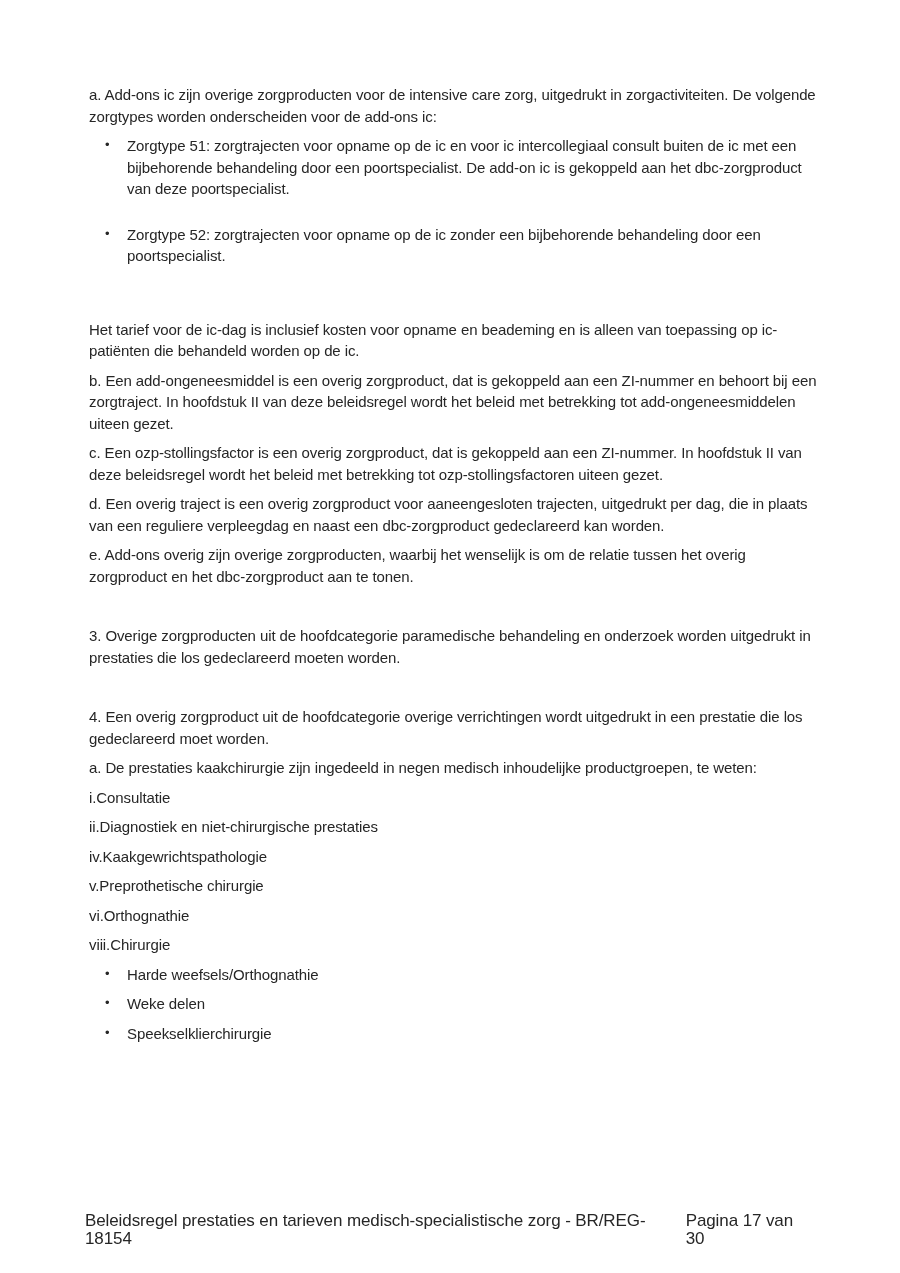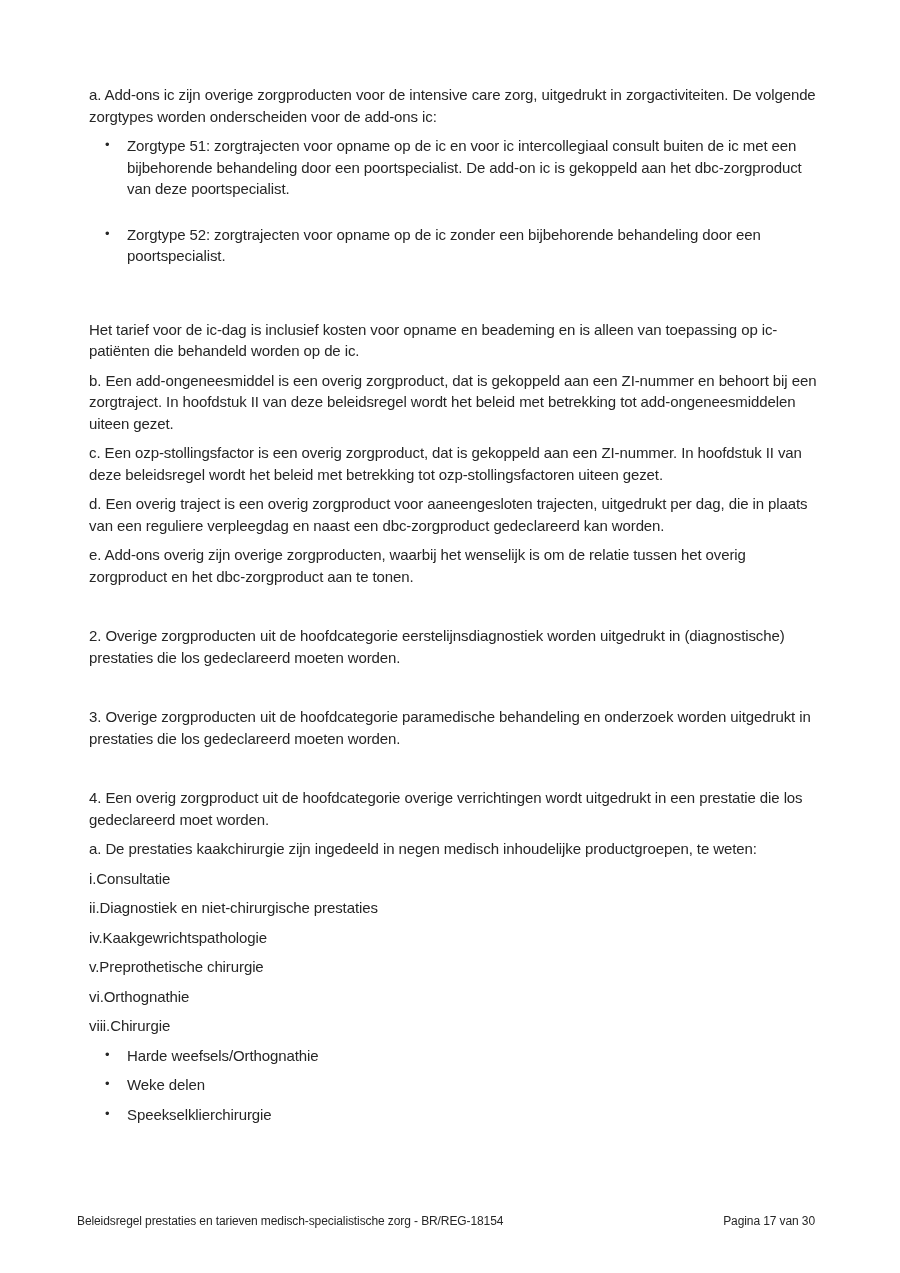--- a/index.html
+++ b/index.html
@@ -46,26 +46,26 @@
     margin-bottom: 24px;
   }
   ul.bullets .marker {
     position: absolute;
     left: 20px;
     top: -1px;
     font-size: 13px;
   }
   .footer {
     position: absolute;
-    left: 77px;
+    left: 85px;
     right: 85px;
     top: 1212px;
     display: flex;
     justify-content: space-between;
-    font-size: 12px;
+    font-size: 17px;
     line-height: 18px;
     letter-spacing: -0.1px;
     color: #262626;
   }
 </style>
 </head>
 <body>
 
 <div class="page">
   <div class="content">
@@ -82,21 +82,20 @@
         <span>Zorgtype 52: zorgtrajecten voor opname op de ic zonder een bijbehorende behandeling door een poortspecialist.</span>
       </li>
     </ul>
 
     <p class="sp-xl">Het tarief voor de ic-dag is inclusief kosten voor opname en beademing en is alleen van toepassing op ic-patiënten die behandeld worden op de ic.</p>
     <p>b. Een add-ongeneesmiddel is een overig zorgproduct, dat is gekoppeld aan een ZI-nummer en behoort bij een zorgtraject. In hoofdstuk II van deze beleidsregel wordt het beleid met betrekking tot add-ongeneesmiddelen uiteen gezet.</p>
     <p>c. Een ozp-stollingsfactor is een overig zorgproduct, dat is gekoppeld aan een ZI-nummer. In hoofdstuk II van deze beleidsregel wordt het beleid met betrekking tot ozp-stollingsfactoren uiteen gezet.</p>
     <p>d. Een overig traject is een overig zorgproduct voor aaneengesloten trajecten, uitgedrukt per dag, die in plaats van een reguliere verpleegdag en naast een dbc-zorgproduct gedeclareerd kan worden.</p>
     <p>e. Add-ons overig zijn overige zorgproducten, waarbij het wenselijk is om de relatie tussen het overig zorgproduct en het dbc-zorgproduct aan te tonen.</p>
 
-    <p class="sp-lg">2. Overige zorgproducten uit de hoofdcategorie eerstelijnsdiagnostiek worden uitgedrukt in (diagnostische) prestaties die los gedeclareerd moeten worden.</p>
     <p class="sp-lg">3. Overige zorgproducten uit de hoofdcategorie paramedische behandeling en onderzoek worden uitgedrukt in prestaties die los gedeclareerd moeten worden.</p>
     <p class="sp-lg">4. Een overig zorgproduct uit de hoofdcategorie overige verrichtingen wordt uitgedrukt in een prestatie die los gedeclareerd moet worden.</p>
 
     <p>a. De prestaties kaakchirurgie zijn ingedeeld in negen medisch inhoudelijke productgroepen, te weten:</p>
 
     <p>i.Consultatie</p>
     <p>ii.Diagnostiek en niet-chirurgische prestaties</p>
     <p>iv.Kaakgewrichtspathologie</p>
     <p>v.Preprothetische chirurgie</p>
     <p>vi.Orthognathie</p>

